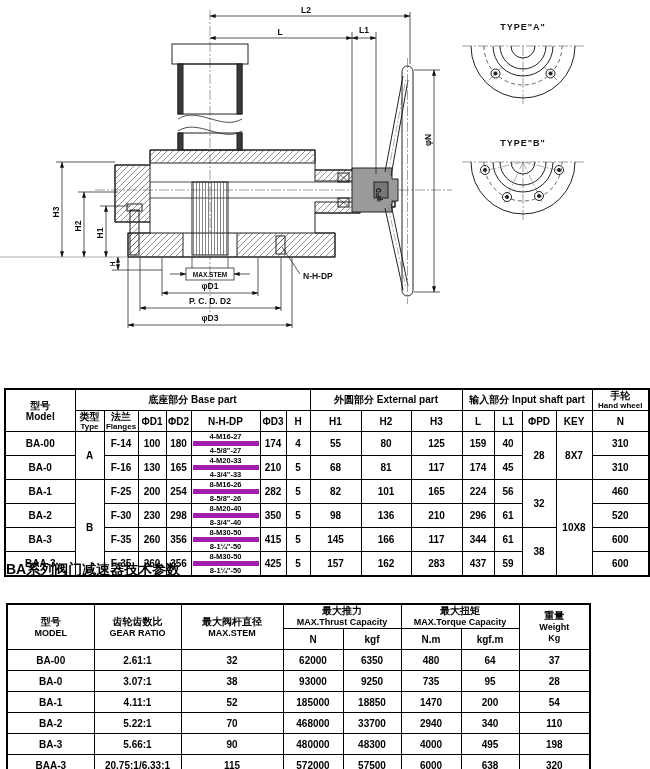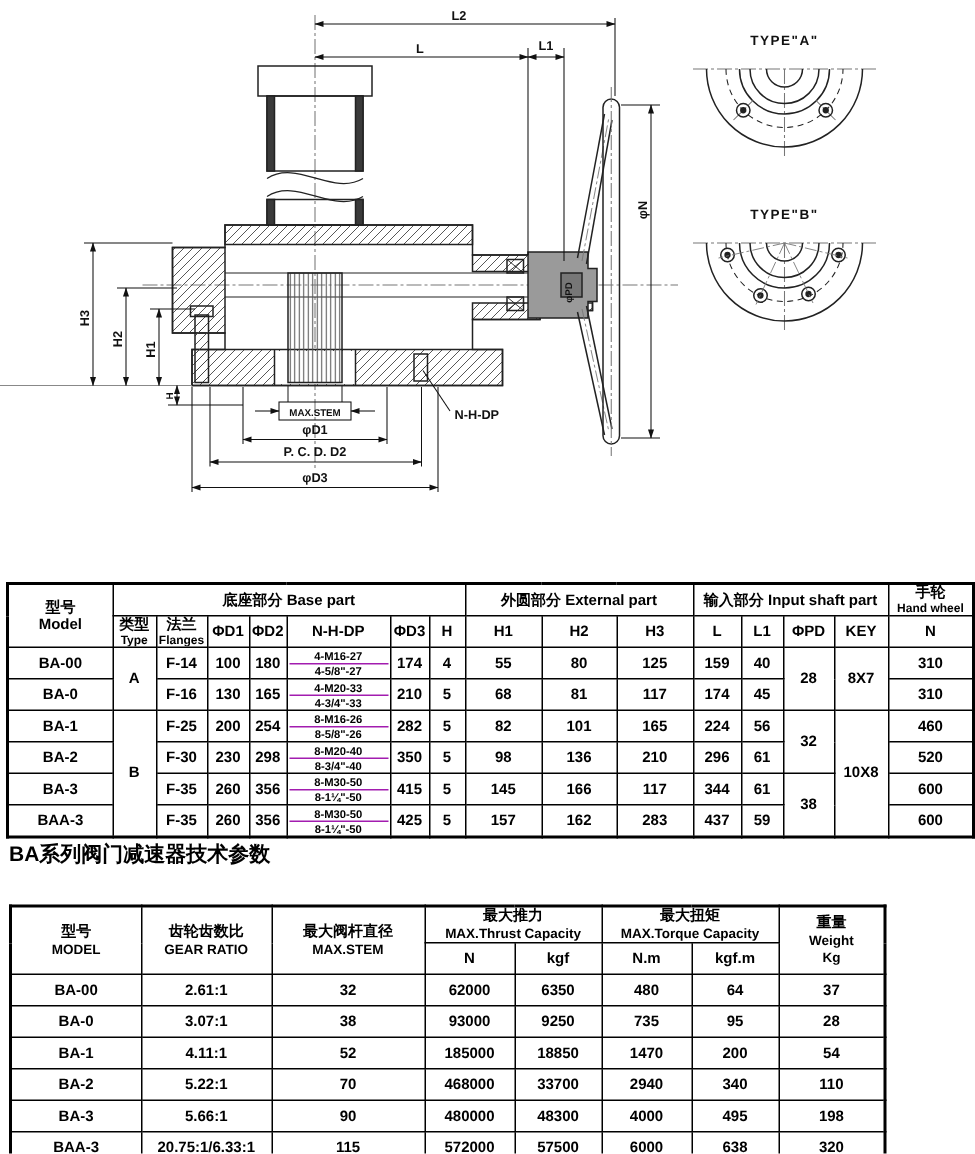--- a/index.html
+++ b/index.html
@@ -17,21 +17,21 @@
   .t-en{font-size:15px;font-weight:bold;line-height:20px}
 
   table{border-collapse:collapse;table-layout:fixed;position:absolute;background:#fff;border:2px solid #000}
   td{border:1px solid #000;text-align:center;vertical-align:middle;padding:0;overflow:hidden;font-weight:bold}
 
   #table1{left:4px;top:388px;width:644px;font-size:10px}
   #table1 td{height:20px}
   #table1 .hz{font-size:10px;line-height:11px}
   #table1 .he{font-size:8px;line-height:9px}
   .frac{display:block;font-size:7.5px;line-height:9px;font-weight:bold}
-  .frac .top{display:block;border-bottom:1px solid #a21caf;margin:0 1px}
+  .frac .top{display:block;border-bottom:5px solid #a21caf;margin:0 1px}
   .frac .bot{display:block}
 
   #table2{left:6px;top:603px;width:583px;font-size:10px}
   #table2 td{height:20px}
   #table2 .hz{font-size:10px;line-height:12px}
   #table2 .he{font-size:9px;line-height:11px}
 </style>
 </head>
 <body>
 

